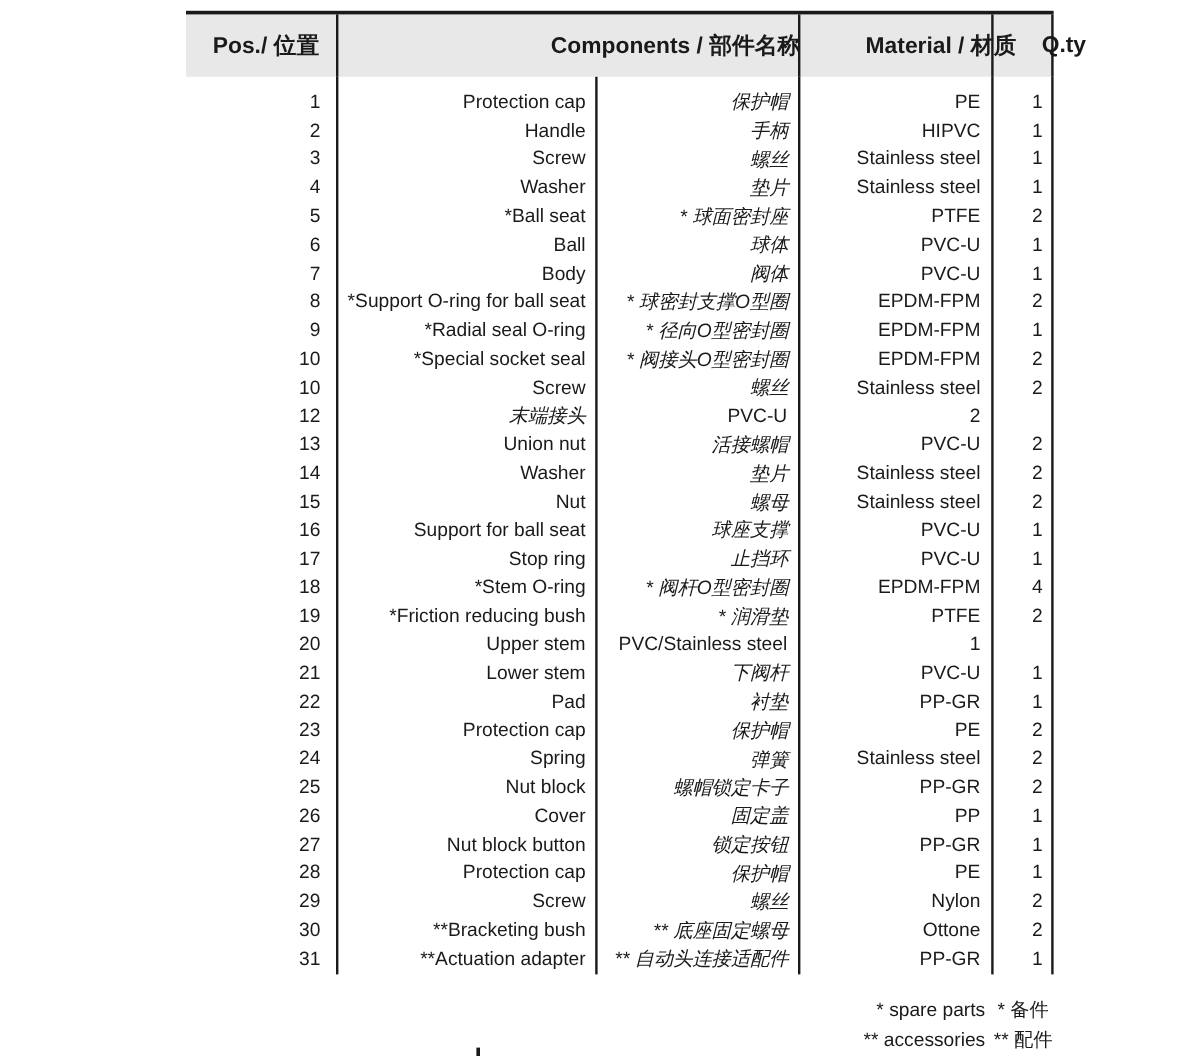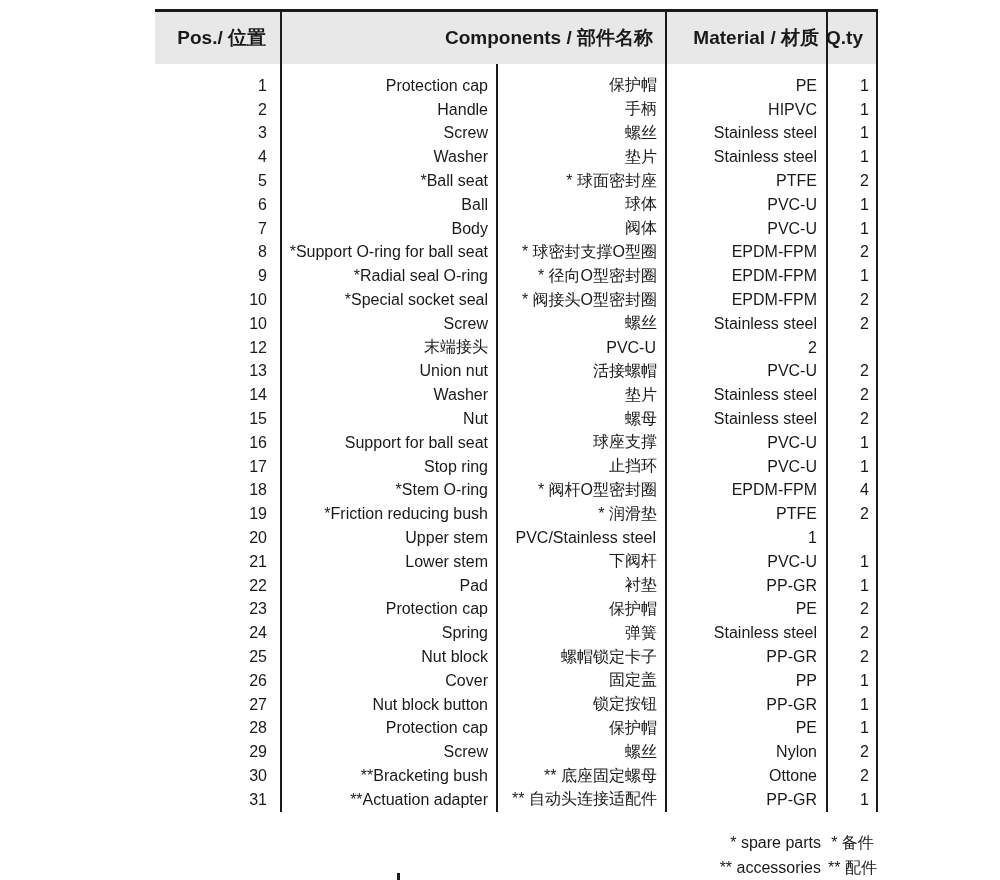--- a/index.html
+++ b/index.html
@@ -15,20 +15,21 @@
     font-family:"Liberation Sans","DejaVu Sans",sans-serif;
   }
   .parts-table{position:absolute;left:155px;top:9px;width:723px;}
 
   
   .thead{
     position:relative;height:52px;background:var(--header-bg);
     border-top:3px solid var(--line);
     display:grid;grid-template-columns:125px 385px 161px 52px;
     align-items:center;
+    gap:14px;
   }
   .hcell{
     font-weight:bold;font-size:19px;white-space:nowrap;
     text-align:right;box-sizing:border-box;
   }
   .h-pos{padding-right:14px;}
   .h-comp{padding-right:12px;}
   .h-mat{padding-right:7px;}
   .h-qty{padding-right:15px;}
 
@@ -36,21 +37,21 @@
   .tbody{
     position:relative;height:748px;box-sizing:border-box;padding-top:10px;
   }
   .trow{
     display:grid;grid-template-columns:125px 216px 169px 161px 52px;
     height:23.8px;align-items:center;font-size:16px;
   }
   .cell{white-space:nowrap;box-sizing:border-box;}
   .c-pos{text-align:right;padding-right:13px;}
   .c-en{text-align:right;padding-right:8px;}
-  .c-zh{text-align:right;padding-right:8px;}
+  .c-zh{text-align:right;padding-right:8px;font-style:italic;}
   .c-mat{text-align:right;padding-right:9px;}
   .c-qty{text-align:right;padding-right:9px;}
 
   
   .vline{position:absolute;top:0;bottom:0;width:2px;background:var(--line);}
   .vl-pos{left:125px;}
   .vl-enzh{left:341px;}
   .vl-mat{left:510px;}
   .vl-qty{left:671px;}
   .vl-right{left:721px;}

